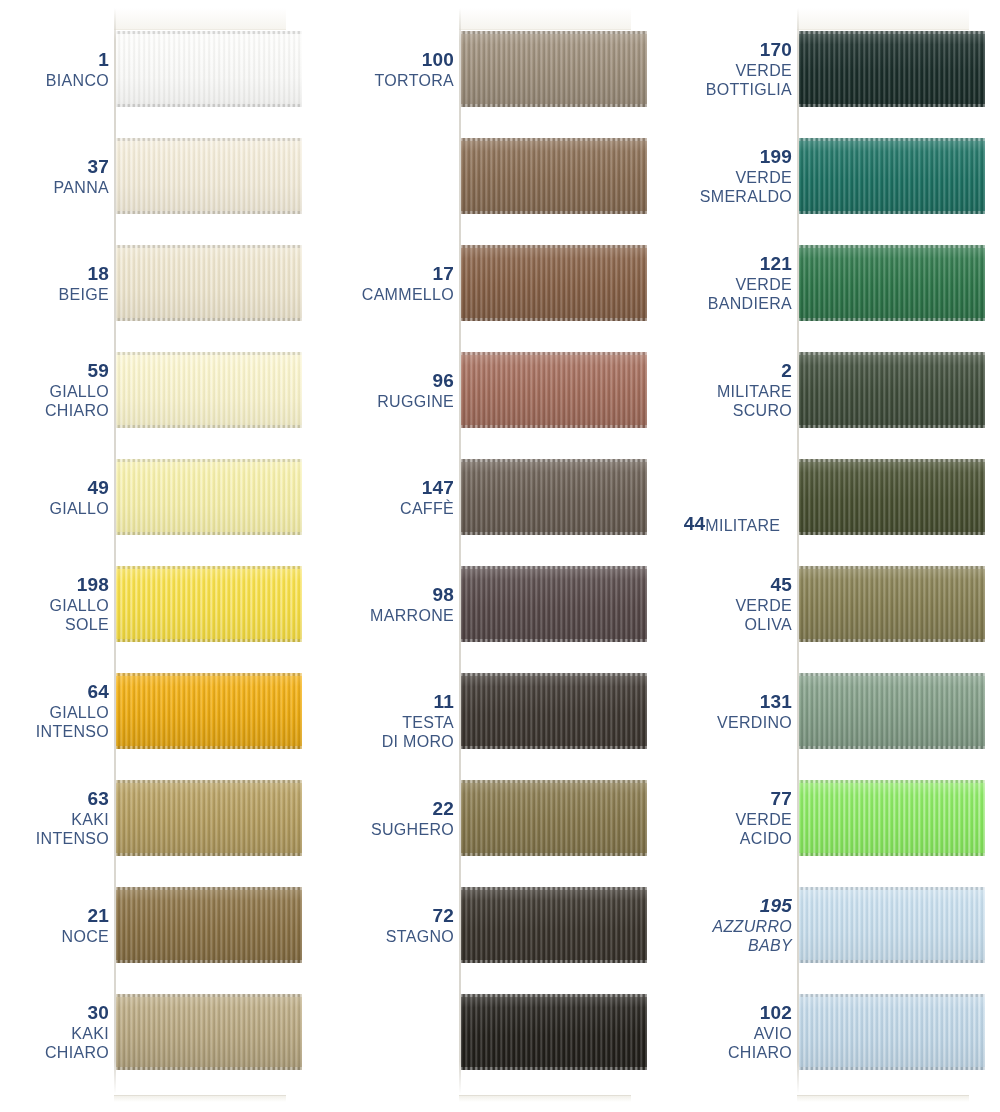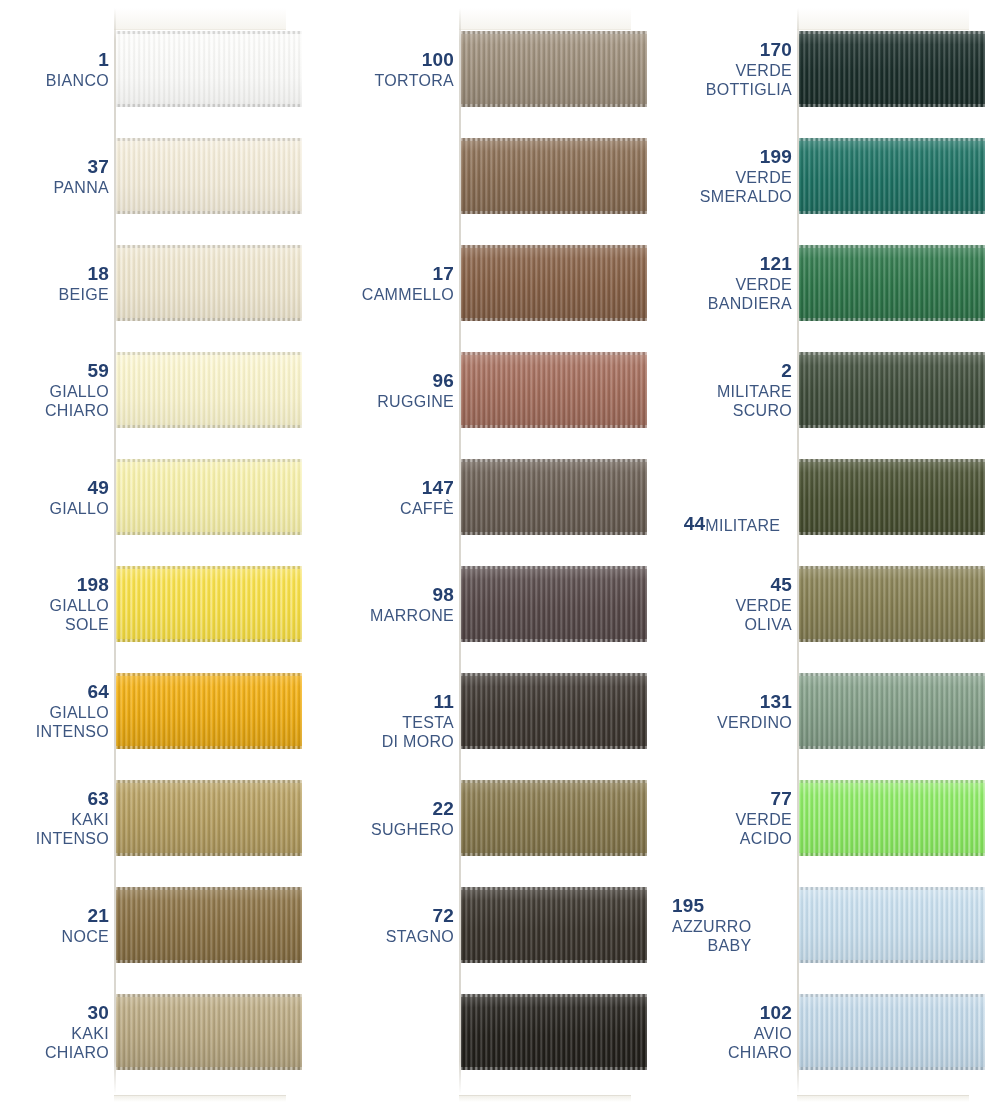--- a/index.html
+++ b/index.html
@@ -553,21 +553,21 @@
         </div>
         <div class="swatch light" style="height: 76px;">
           <div class="fill" style="background: rgb(134, 232, 92);"></div>
           <div class="ribs"></div>
           <div class="sheen"></div>
           <div class="edge-top"></div>
           <div class="edge-bot"></div>
         </div>
       </div>
       <div class="row" style="top: 887px; height: 76px;">
-        <div class="label" style="top: 0px; height: 76px; display: flex; flex-direction: column; justify-content: center; align-items: flex-start;">
+        <div class="label" style="top: 0px; height: 76px; display: flex; flex-direction: column; justify-content: center; align-items: flex-end; font-style: italic;">
           <span class="code">195</span>
           <span class="cname">AZZURRO
 BABY</span>
         </div>
         <div class="swatch light" style="height: 76px;">
           <div class="fill" style="background: rgb(196, 220, 236);"></div>
           <div class="ribs"></div>
           <div class="sheen"></div>
           <div class="edge-top"></div>
           <div class="edge-bot"></div>

